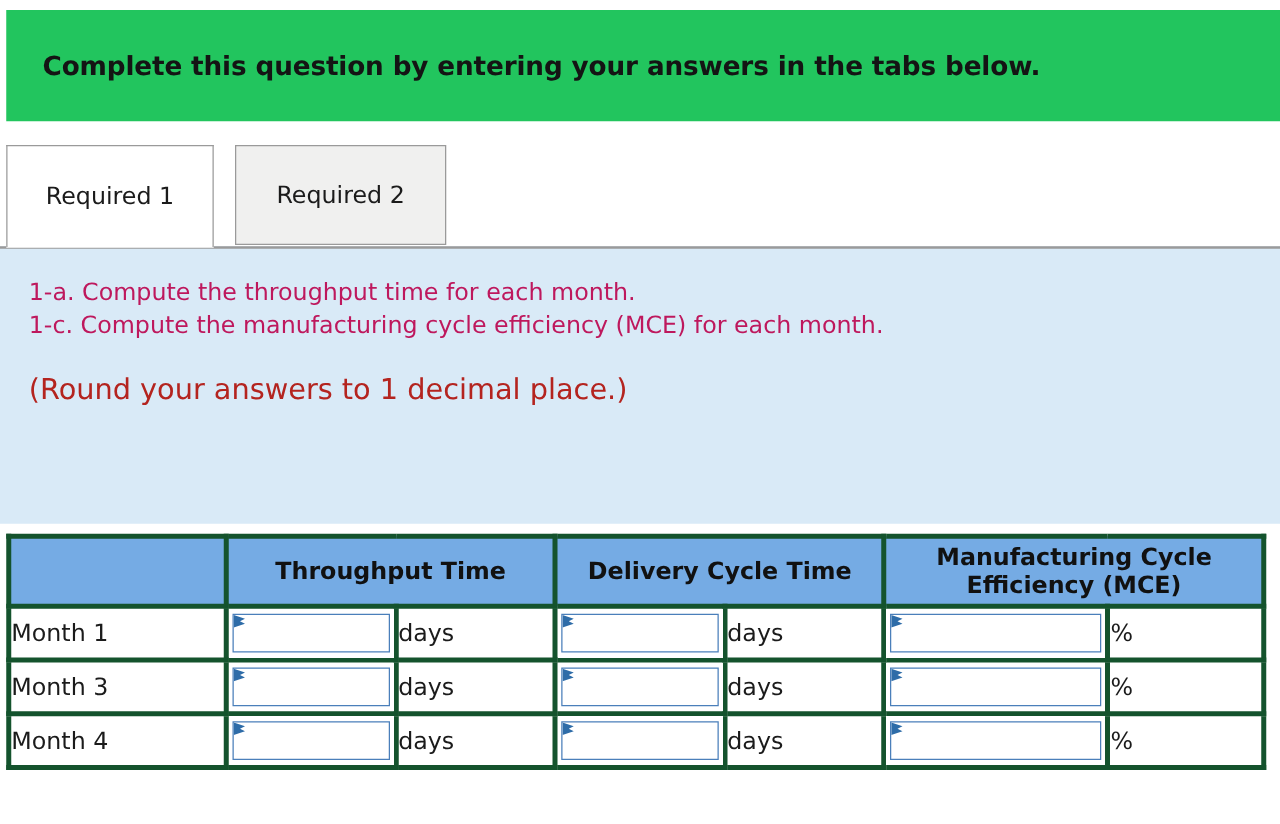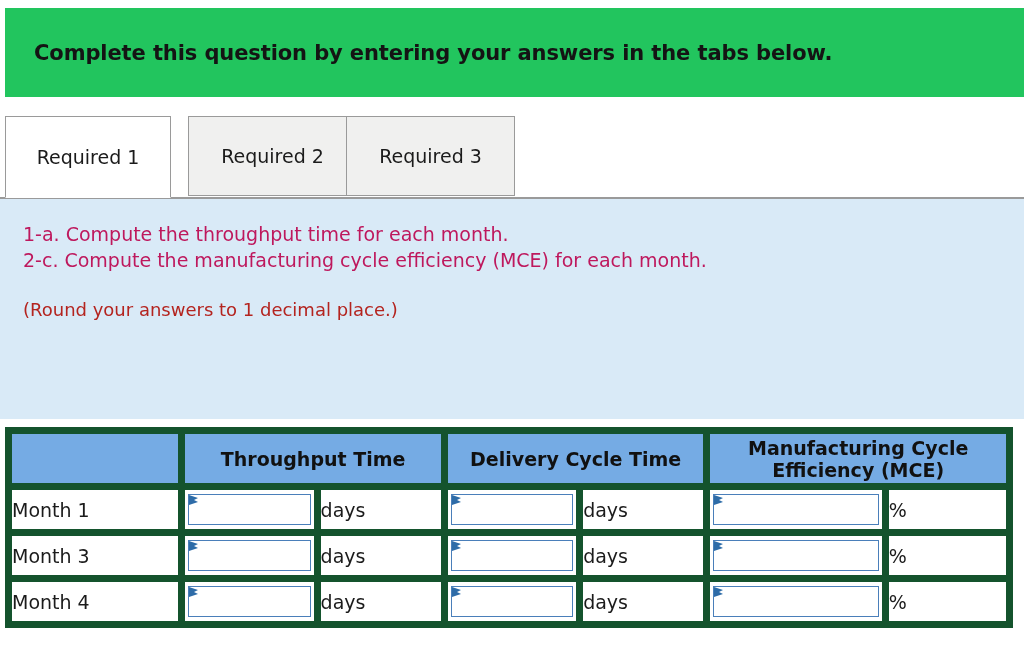--- a/index.html
+++ b/index.html
@@ -79,41 +79,41 @@
   .panel-inner {
     padding: 22px 0 0 23px;
   }
   .q-line {
     font-size: 19px;
     color: #be185d;
     line-height: 26px;
     white-space: nowrap;
   }
   .q-note {
-    font-size: 18px;
+    font-size: 23px;
     color: #b4241f;
     margin-top: 26px;
     white-space: nowrap;
   }
 
   
   .tbl-wrap {
     position: absolute;
     left: 5px;
     top: 427px;
     width: 1008px;
   }
   table.answers {
     border-collapse: collapse;
     table-layout: fixed;
     width: 1008px;
   }
   table.answers th,
   table.answers td {
-    border: 7px solid #14532d;
+    border: 4px solid #14532d;
     padding: 0;
     box-sizing: border-box;
   }
   table.answers thead th {
     background: #75abe4;
     color: #111111;
     font-size: 19px;
     font-weight: bold;
     height: 56px;
     text-align: center;
@@ -179,29 +179,26 @@
   <div class="banner-text">Complete this question by entering your answers in the tabs below.</div>
 </div>
 
 <div class="tabstrip">
   <div class="tab tab-1 active">
     <span>Required 1</span>
   </div>
   <div class="tab tab-2">
     <span>Required 2</span>
   </div>
-  <div class="tab tab-3">
-    <span>Required 3</span>
-  </div>
 </div>
 
 <div class="panel">
   <div class="panel-inner">
     <div class="q-line">1-a. Compute the throughput time for each month.</div>
-    <div class="q-line">2-c. Compute the manufacturing cycle efficiency (MCE) for each month.</div>
+    <div class="q-line">1-c. Compute the manufacturing cycle efficiency (MCE) for each month.</div>
     <div class="q-note">(Round your answers to 1 decimal place.)</div>
   </div>
 </div>
 
 <div class="tbl-wrap">
   <table class="answers">
     <colgroup>
       <col class="col-label">
         <col class="col-inp">
         <col class="col-unit">

